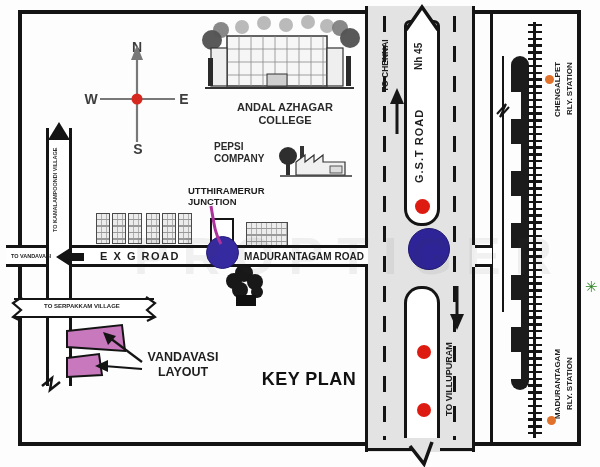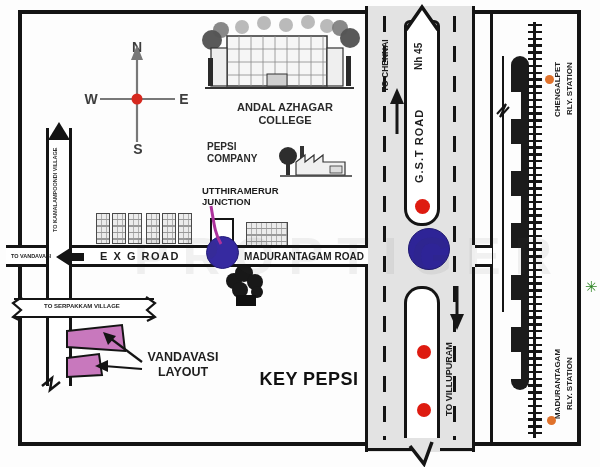--- a/index.html
+++ b/index.html
@@ -136,27 +136,27 @@
   <div class="abs" style="left:585px; top:278px; font-size:15px; color:#2f8526; z-index:7;">✳</div>
 
   <div class="dot" style="left:415px; top:199px; width:15px; height:15px; background:#de1b10; z-index:8;"></div>
   <div class="dot" style="left:408px; top:228px; width:42px; height:42px; background:#2e2497; border:1px solid #1e1870; z-index:8;"></div>
   <div class="dot" style="left:417px; top:345px; width:14px; height:14px; background:#de1b10; z-index:8;"></div>
   <div class="dot" style="left:417px; top:403px; width:14px; height:14px; background:#de1b10; z-index:8;"></div>
   <div class="dot" style="left:206px; top:236px; width:33px; height:33px; background:#362aa0; border:1px solid #241c7a; z-index:8;"></div>
 
   <div class="lbl" style="left:218px; top:101px; width:134px; font-size:11px; color:#2a2a2a; z-index:7;">ANDAL AZHAGAR
 COLLEGE</div>
-  <div class="lbl" style="left:199px; top:141px; width:72px; font-size:10px; color:#2a2a2a; text-align:left; padding-left:8px; z-index:7;">PEPSI
+  <div class="lbl" style="left:206px; top:141px; width:72px; font-size:10px; color:#2a2a2a; text-align:left; padding-left:8px; z-index:7;">PEPSI
 COMPANY</div>
-  <div class="lbl" style="left:202px; top:186px; width:96px; font-size:9.5px; text-align:left; z-index:7;">UTTHIRAMERUR
+  <div class="lbl" style="left:188px; top:186px; width:96px; font-size:9.5px; text-align:left; z-index:7;">UTTHIRAMERUR
 JUNCTION</div>
   <div class="lbl" style="left:140px; top:350px; width:86px; font-size:12.5px; line-height:15px; z-index:7;">VANDAVASI
 LAYOUT</div>
-  <div class="lbl" style="left:250px; top:369px; width:118px; font-size:18px; letter-spacing:0.5px; color:#111; z-index:7;">KEY PEPSI</div>
+  <div class="lbl" style="left:250px; top:369px; width:118px; font-size:18px; letter-spacing:0.5px; color:#111; z-index:7;">KEY PLAN</div>
 
   <div class="lbl" style="left:129px; top:39px;  width:16px; font-size:14px; color:#3d3d3d; z-index:7;">N</div>
   <div class="lbl" style="left:130px; top:141px; width:16px; font-size:14px; color:#3d3d3d; z-index:7;">S</div>
   <div class="lbl" style="left:82px;  top:91px;  width:18px; font-size:14px; color:#3d3d3d; z-index:7;">W</div>
   <div class="lbl" style="left:176px; top:91px;  width:16px; font-size:14px; color:#3d3d3d; z-index:7;">E</div>
 
   <svg width="600" height="467" style="z-index:9;">
     <g>
       <line x1="137" y1="58" x2="137" y2="142" stroke="#787878" stroke-width="2.2"></line>
       <line x1="100" y1="99" x2="175" y2="99" stroke="#787878" stroke-width="2.2"></line>

